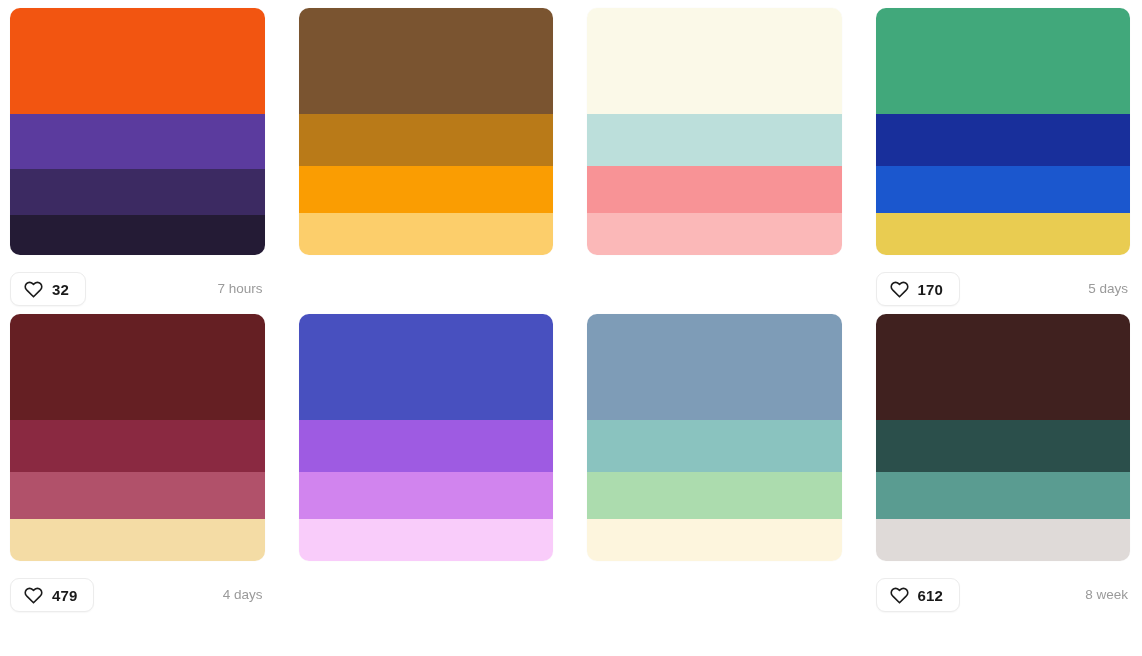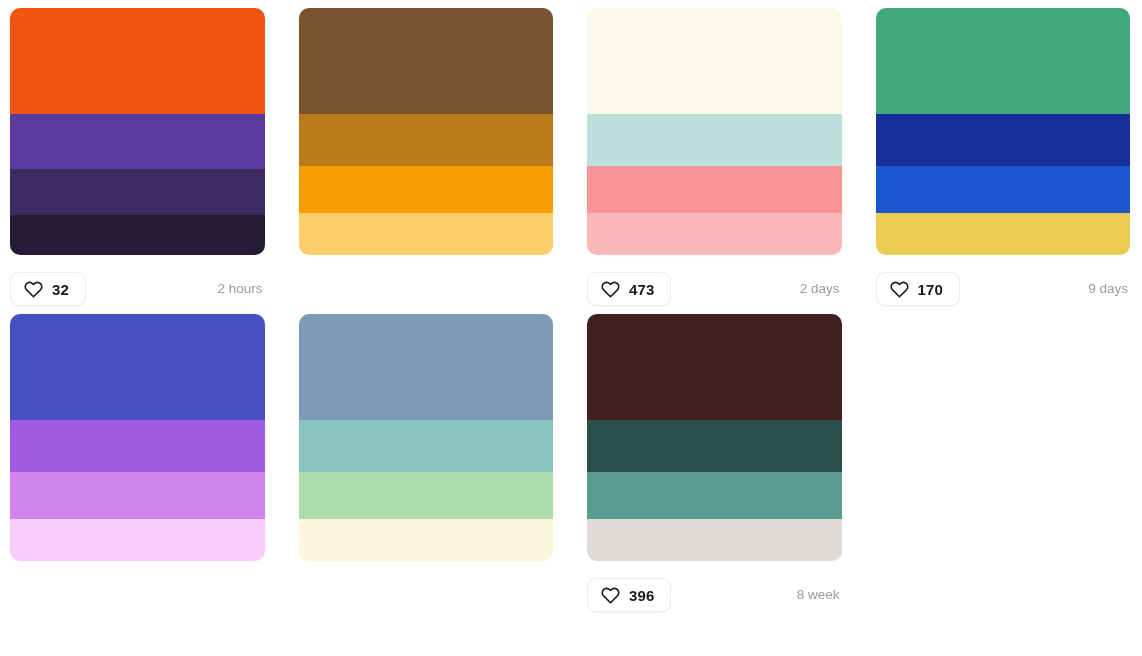--- a/index.html
+++ b/index.html
@@ -84,67 +84,75 @@
       </div>
       <div class="footer">
         <button class="like-pill">
           <span style="display: flex;">
             <svg class="heart-icon" width="19" height="19" viewBox="0 0 24 24" fill="none" stroke="#1a1a1a" stroke-width="2" stroke-linecap="round" stroke-linejoin="round">
               <path d="M20.84 4.61a5.5 5.5 0 0 0-7.78 0L12 5.67l-1.06-1.06a5.5 5.5 0 0 0-7.78 7.78l1.06 1.06L12 21.23l7.78-7.78 1.06-1.06a5.5 5.5 0 0 0 0-7.78z"></path>
             </svg>
           </span>
           <span class="like-count">32</span>
         </button>
-        <span class="timestamp">2 hours</span>
+        <span class="timestamp">7 hours</span>
       </div>
     </div>
     <div class="card">
       <div class="swatch">
         <div class="band" style="background: rgb(122, 84, 48); height: 43%;"></div>
         <div class="band" style="background: rgb(185, 122, 24); height: 21%;"></div>
         <div class="band" style="background: rgb(250, 157, 2); height: 19%;"></div>
         <div class="band" style="background: rgb(252, 206, 107); height: 17%;"></div>
       </div>
     </div>
     <div class="card">
       <div class="swatch">
         <div class="band" style="background: rgb(251, 249, 232); height: 43%;"></div>
         <div class="band" style="background: rgb(188, 223, 219); height: 21%;"></div>
         <div class="band" style="background: rgb(248, 147, 150); height: 19%;"></div>
         <div class="band" style="background: rgb(251, 184, 184); height: 17%;"></div>
-      </div>
-      <div class="footer">
-        <button class="like-pill">
-          <span style="display: flex;">
-            <svg class="heart-icon" width="19" height="19" viewBox="0 0 24 24" fill="none" stroke="#1a1a1a" stroke-width="2" stroke-linecap="round" stroke-linejoin="round">
-              <path d="M20.84 4.61a5.5 5.5 0 0 0-7.78 0L12 5.67l-1.06-1.06a5.5 5.5 0 0 0-7.78 7.78l1.06 1.06L12 21.23l7.78-7.78 1.06-1.06a5.5 5.5 0 0 0 0-7.78z"></path>
-            </svg>
-          </span>
-          <span class="like-count">473</span>
-        </button>
-        <span class="timestamp">2 days</span>
       </div>
     </div>
     <div class="card">
       <div class="swatch">
         <div class="band" style="background: rgb(65, 168, 123); height: 43%;"></div>
         <div class="band" style="background: rgb(24, 47, 155); height: 21%;"></div>
         <div class="band" style="background: rgb(27, 87, 206); height: 19%;"></div>
         <div class="band" style="background: rgb(233, 204, 81); height: 17%;"></div>
       </div>
       <div class="footer">
         <button class="like-pill">
           <span style="display: flex;">
             <svg class="heart-icon" width="19" height="19" viewBox="0 0 24 24" fill="none" stroke="#1a1a1a" stroke-width="2" stroke-linecap="round" stroke-linejoin="round">
               <path d="M20.84 4.61a5.5 5.5 0 0 0-7.78 0L12 5.67l-1.06-1.06a5.5 5.5 0 0 0-7.78 7.78l1.06 1.06L12 21.23l7.78-7.78 1.06-1.06a5.5 5.5 0 0 0 0-7.78z"></path>
             </svg>
           </span>
           <span class="like-count">170</span>
         </button>
-        <span class="timestamp">9 days</span>
+        <span class="timestamp">5 days</span>
+      </div>
+    </div>
+    <div class="card">
+      <div class="swatch">
+        <div class="band" style="background: rgb(101, 31, 35); height: 43%;"></div>
+        <div class="band" style="background: rgb(138, 41, 65); height: 21%;"></div>
+        <div class="band" style="background: rgb(177, 81, 106); height: 19%;"></div>
+        <div class="band" style="background: rgb(244, 220, 165); height: 17%;"></div>
+      </div>
+      <div class="footer">
+        <button class="like-pill">
+          <span style="display: flex;">
+            <svg class="heart-icon" width="19" height="19" viewBox="0 0 24 24" fill="none" stroke="#1a1a1a" stroke-width="2" stroke-linecap="round" stroke-linejoin="round">
+              <path d="M20.84 4.61a5.5 5.5 0 0 0-7.78 0L12 5.67l-1.06-1.06a5.5 5.5 0 0 0-7.78 7.78l1.06 1.06L12 21.23l7.78-7.78 1.06-1.06a5.5 5.5 0 0 0 0-7.78z"></path>
+            </svg>
+          </span>
+          <span class="like-count">479</span>
+        </button>
+        <span class="timestamp">4 days</span>
       </div>
     </div>
     <div class="card">
       <div class="swatch">
         <div class="band" style="background: rgb(72, 80, 191); height: 43%;"></div>
         <div class="band" style="background: rgb(158, 91, 226); height: 21%;"></div>
         <div class="band" style="background: rgb(209, 132, 238); height: 19%;"></div>
         <div class="band" style="background: rgb(249, 204, 250); height: 17%;"></div>
       </div>
     </div>
@@ -163,18 +171,18 @@
         <div class="band" style="background: rgb(90, 156, 145); height: 19%;"></div>
         <div class="band" style="background: rgb(223, 218, 216); height: 17%;"></div>
       </div>
       <div class="footer">
         <button class="like-pill">
           <span style="display: flex;">
             <svg class="heart-icon" width="19" height="19" viewBox="0 0 24 24" fill="none" stroke="#1a1a1a" stroke-width="2" stroke-linecap="round" stroke-linejoin="round">
               <path d="M20.84 4.61a5.5 5.5 0 0 0-7.78 0L12 5.67l-1.06-1.06a5.5 5.5 0 0 0-7.78 7.78l1.06 1.06L12 21.23l7.78-7.78 1.06-1.06a5.5 5.5 0 0 0 0-7.78z"></path>
             </svg>
           </span>
-          <span class="like-count">396</span>
+          <span class="like-count">612</span>
         </button>
         <span class="timestamp">8 week</span>
       </div>
     </div>
   </div>
 
 </body></html>

